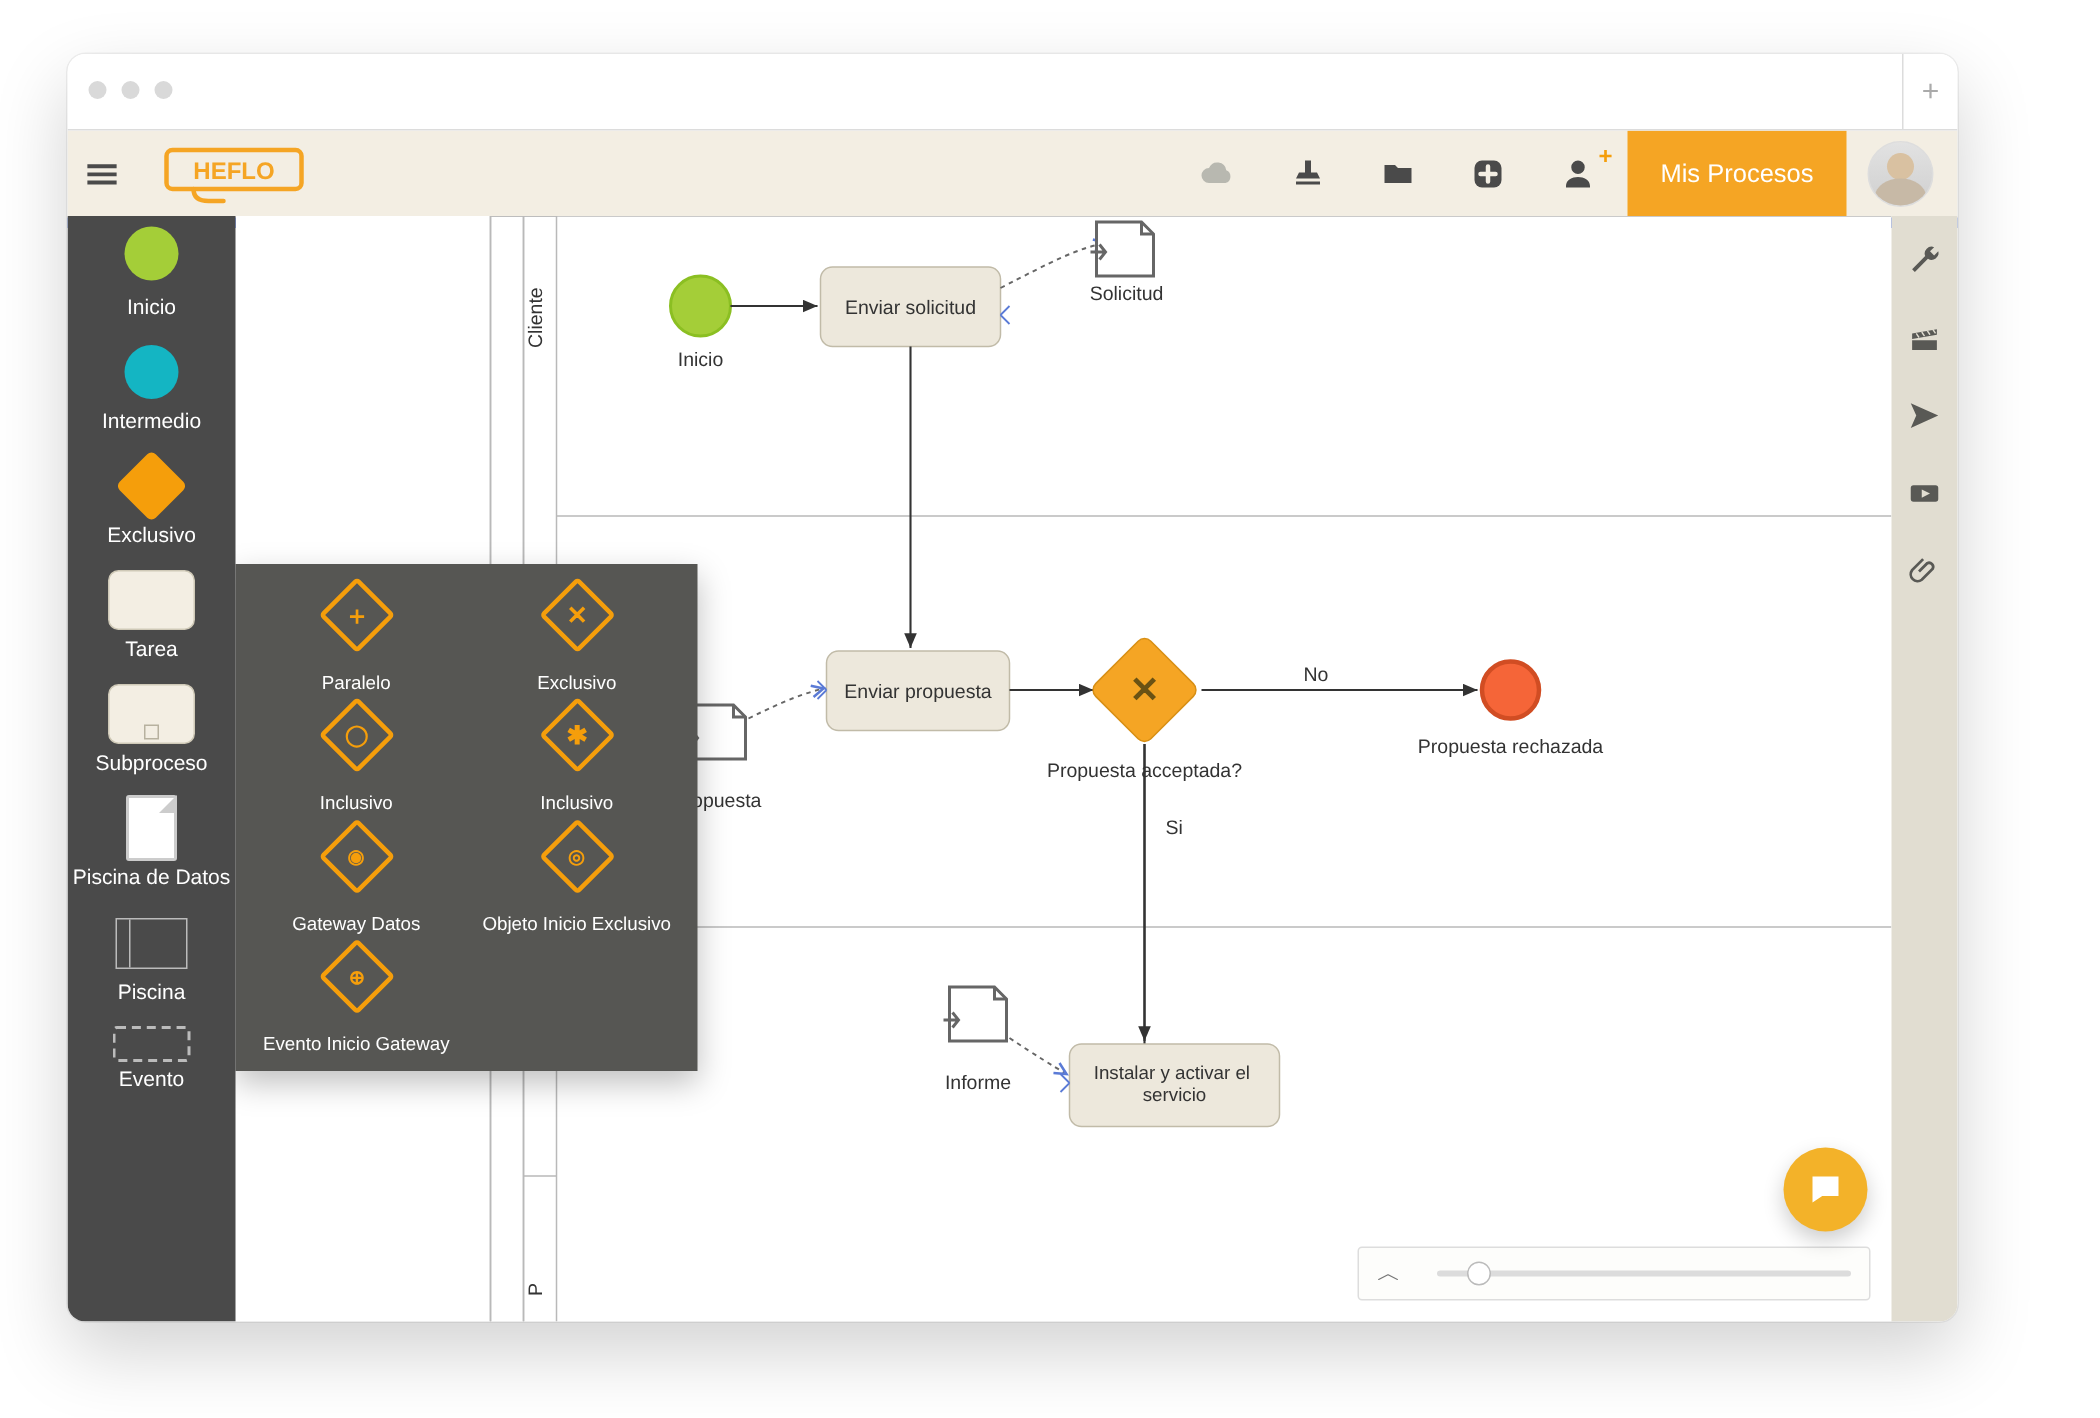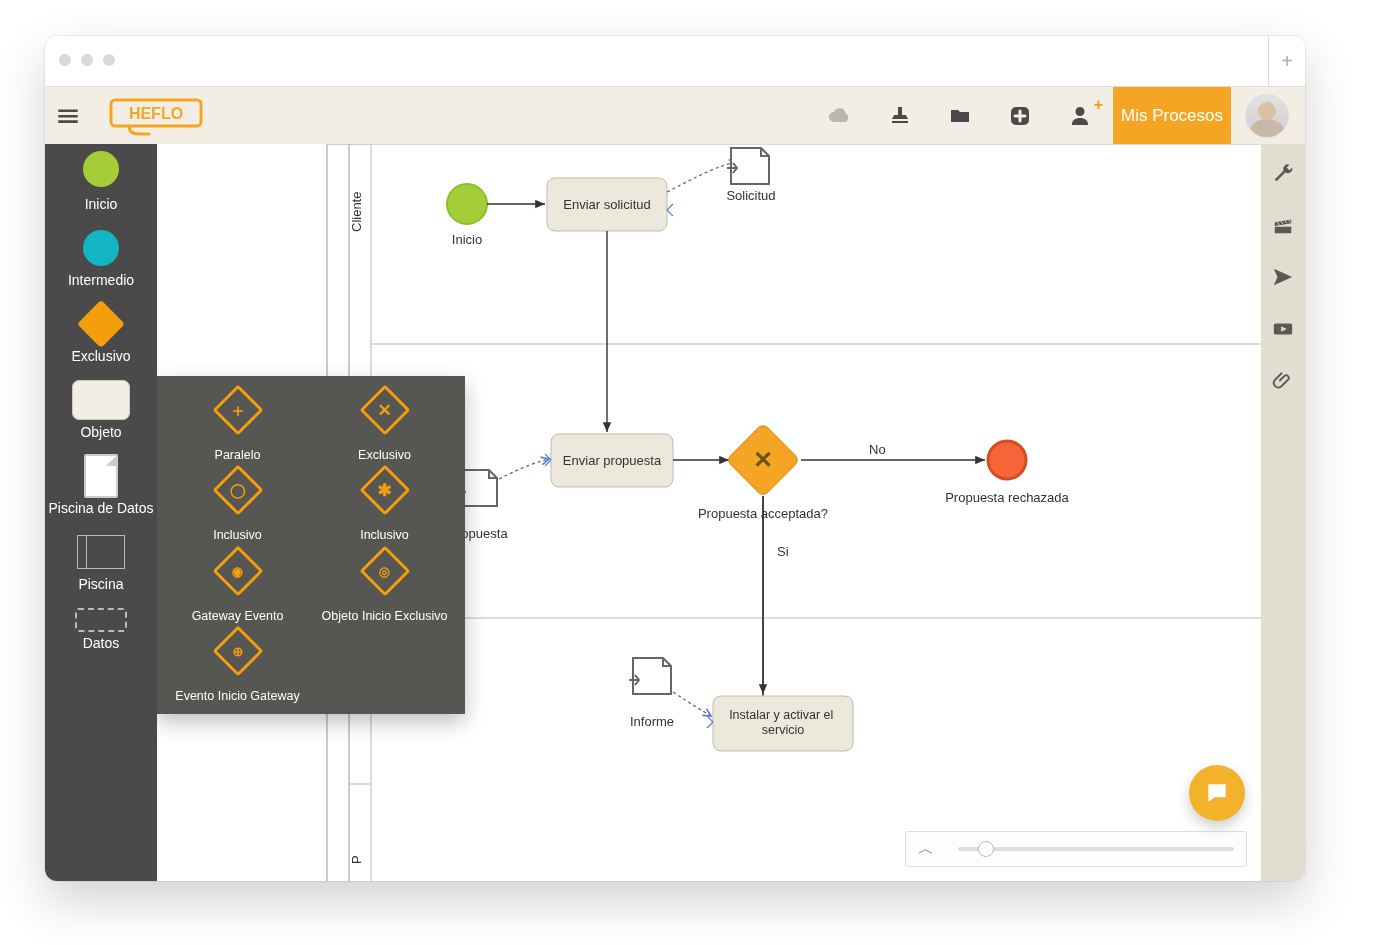--- a/index.html
+++ b/index.html
@@ -35,21 +35,21 @@
     border-bottom:7px solid #1d4ed8;
   }
   .ham{width:46px;display:flex;align-items:center;justify-content:center;color:#4a4a4a;}
   .ham svg{width:26px;height:26px;}
   .logo{margin-left:18px;display:flex;align-items:center;}
   .spacer{flex:1;}
   .topicons{display:flex;align-items:center;gap:34px;margin-right:20px;color:#555;}
   .topicons svg{width:26px;height:24px;display:block;}
   .topicons .ico{position:relative;}
   .topicons .uplus{position:absolute;top:-8px;right:-10px;color:var(--orange);font-weight:bold;font-size:16px;}
-  .btn-orange{background:var(--orange2);color:#fff;height:58px;display:flex;align-items:center;padding:0 8px;font-size:17px;}
+  .btn-orange{background:var(--orange2);color:#fff;height:58px;display:flex;align-items:center;padding:0 22px;font-size:17px;}
   .avatar{width:42px;height:42px;border-radius:50%;background:linear-gradient(#e2e2e2,#cfcfcf);margin:0 16px 0 14px;border:1px solid #ddd;position:relative;overflow:hidden;}
   .avatar::before{content:"";position:absolute;top:7px;left:12px;width:18px;height:18px;border-radius:50%;background:#d9c1a1;}
   .avatar::after{content:"";position:absolute;bottom:-6px;left:4px;width:34px;height:24px;border-radius:50% 50% 0 0;background:#c7b9a6;}
 
   .workarea{position:absolute;left:0;top:108px;right:0;bottom:0;}
   
   .palette{
     position:absolute;left:0;top:0;bottom:0;width:112px;background:var(--dark);color:#fff;
     font-size:14px;text-align:center;z-index:5;
   }
@@ -188,42 +188,48 @@
         <div class="pitem">
           <div class="pshape">
               <div class="diamond"></div>
             </div>
           <div class="plabel">Exclusivo</div>
         </div>
         <div class="pitem">
           <div class="pshape">
               <div class="taskbox"></div>
             </div>
-          <div class="plabel">Objeto</div>
+          <div class="plabel">Tarea</div>
+        </div>
+        <div class="pitem">
+          <div class="pshape">
+              <div class="subbox"></div>
+            </div>
+          <div class="plabel">Subproceso</div>
         </div>
         <div class="pitem">
           <div class="pshape">
               <div class="docicon"></div>
             </div>
           <div class="plabel">Piscina de Datos</div>
         </div>
         <div class="pitem">
           <div class="pshape">
               <div class="pool">
                 <div></div>
                 <div></div>
               </div>
             </div>
           <div class="plabel">Piscina</div>
         </div>
         <div class="pitem">
           <div class="pshape" style="height:26px">
               <div class="grouprect"></div>
             </div>
-          <div class="plabel">Datos</div>
+          <div class="plabel">Evento</div>
         </div>
       </div>
 
       <div class="flyout">
         <div class="flygrid">
           <div class="fitem">
             <div class="fshape">
                 <div class="fdia">
                   <span>＋</span>
                 </div>
@@ -253,21 +259,21 @@
                 </div>
               </div>
             <div class="flabel">Inclusivo</div>
           </div>
           <div class="fitem">
             <div class="fshape">
                 <div class="fdia">
                   <span style="font-size:13px;">◉</span>
                 </div>
               </div>
-            <div class="flabel">Gateway Evento</div>
+            <div class="flabel">Gateway Datos</div>
           </div>
           <div class="fitem">
             <div class="fshape">
                 <div class="fdia">
                   <span style="font-size:13px;">◎</span>
                 </div>
               </div>
             <div class="flabel">Objeto Inicio Exclusivo</div>
           </div>
           <div class="fitem">

